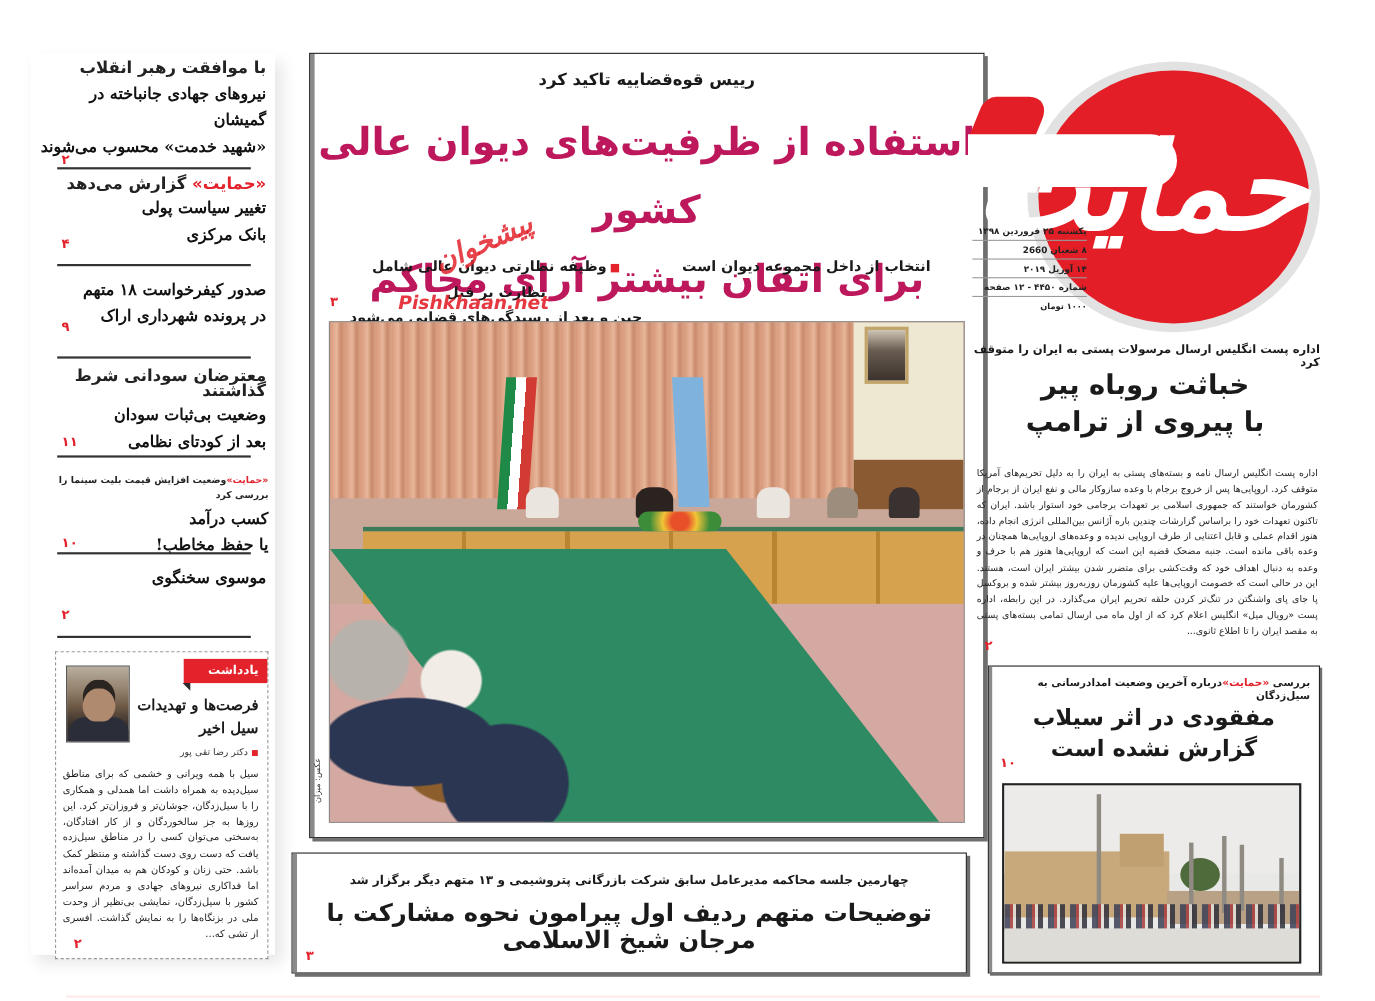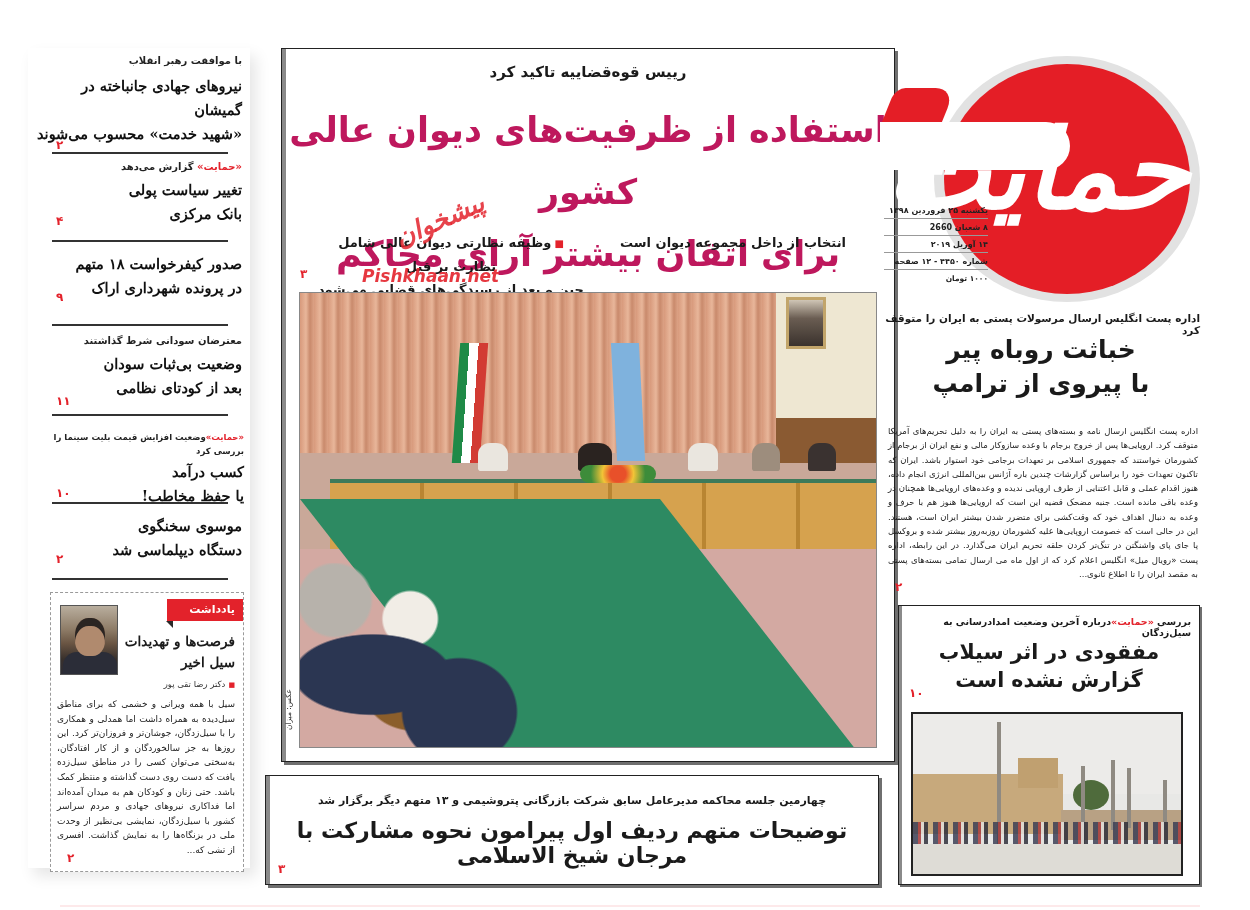--- a/index.html
+++ b/index.html
@@ -5,21 +5,21 @@
   * { box-sizing: border-box; margin: 0; padding: 0; }
   html, body { width: 1250px; height: 910px; background: #ffffff; overflow: hidden; }
   body { position: relative; font-family: "DejaVu Sans", sans-serif; color: #1a1a1a; direction: rtl; }
 
   .abs { position: absolute; }
 
   
   .left-col { left: 28px; top: 48px; width: 222px; height: 820px; background: #fff;
     box-shadow: 6px 8px 14px rgba(0,0,0,0.10); }
   .lc-item { position: absolute; left: 8px; width: 206px; text-align: right; }
-  .lc-item .kicker { font-size: 10px; font-weight: bold; color: #222; line-height: 14px; }
+  .lc-item .kicker { font-size: 15px; font-weight: bold; color: #222; line-height: 14px; }
   .lc-item .kicker .brand { color: #e3222b; }
   .lc-item .title { font-family: "DejaVu Serif", serif; font-weight: bold; font-size: 14.5px; line-height: 24px; color: #111; }
   .lc-item .page { position: absolute; left: 20px; font-size: 12px; font-weight: bold; color: #e3222b; direction: ltr; }
   .lc-sep { position: absolute; left: 24px; width: 176px; height: 2px; background: #333; }
 
   .note-box { left: 50px; top: 592px; width: 194px; height: 280px; border: 1.5px dashed #9a9a9a; background: #fff; }
   .note-label { position: absolute; right: 0; top: 6px; width: 76px; height: 22px; background: #e3222b; color: #fff;
     font-size: 11px; font-weight: bold; line-height: 22px; padding-right: 8px; }
   .note-label:after { content: ""; position: absolute; left: -1px; bottom: -7px; border-top: 7px solid #2a2a2a; border-left: 7px solid transparent; }
   .note-photo { position: absolute; left: 9px; top: 12px; width: 58px; height: 70px; border: 1px solid #555;
@@ -152,21 +152,20 @@
   <div class="lc-item" style="top:382px; left:4px; width:212px;">
     <div class="kicker" style="font-size:8.5px;"><span class="brand">«حمایت»</span><span>وضعیت افزایش قیمت بلیت سینما را بررسی کرد</span></div>
     <div class="title" style="margin-top:2px;">کسب درآمد</div>
     <div class="title">یا حفظ مخاطب!</div>
     <div class="page" style="top:56px; left:24px;">۱۰</div>
   </div>
   <div class="lc-sep" style="top:454px;"></div>
 
   <div class="lc-item" style="top:466px;">
     <div class="title">موسوی سخنگوی</div>
-    <div class="title">دستگاه دیپلماسی شد</div>
     <div class="page" style="top:38px;">۲</div>
   </div>
   <div class="lc-sep" style="top:530px;"></div>
 </div>
 
 <div class="abs note-box">
   <div class="note-label">یادداشت</div>
   <div class="note-photo">
     <div class="suit"></div>
     <div class="face"></div>

